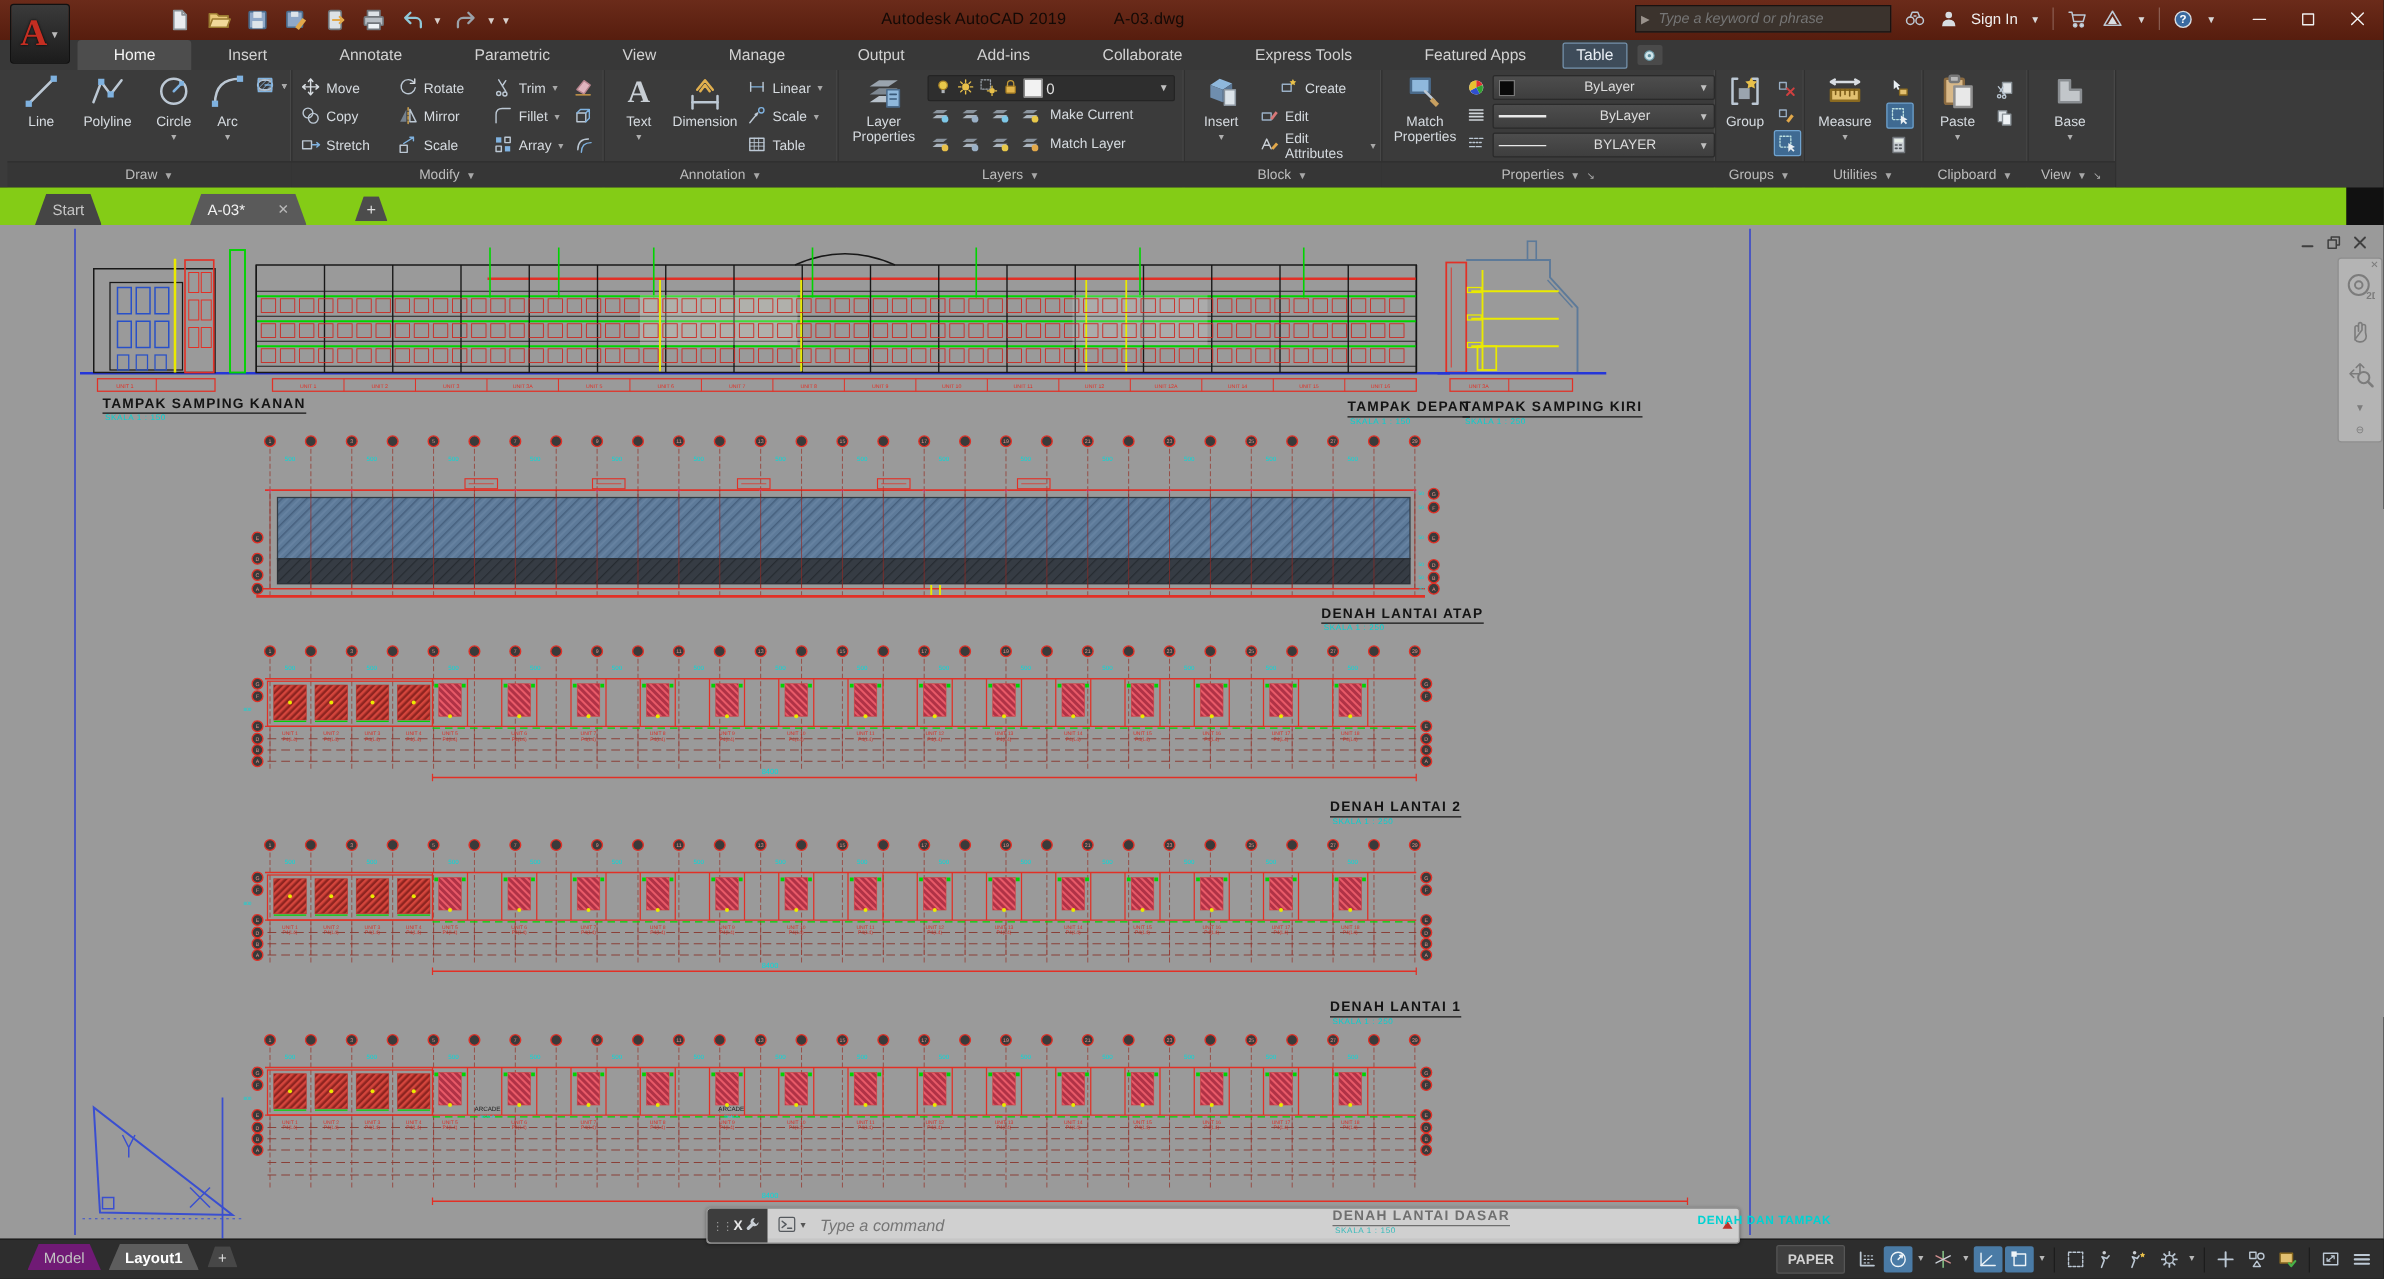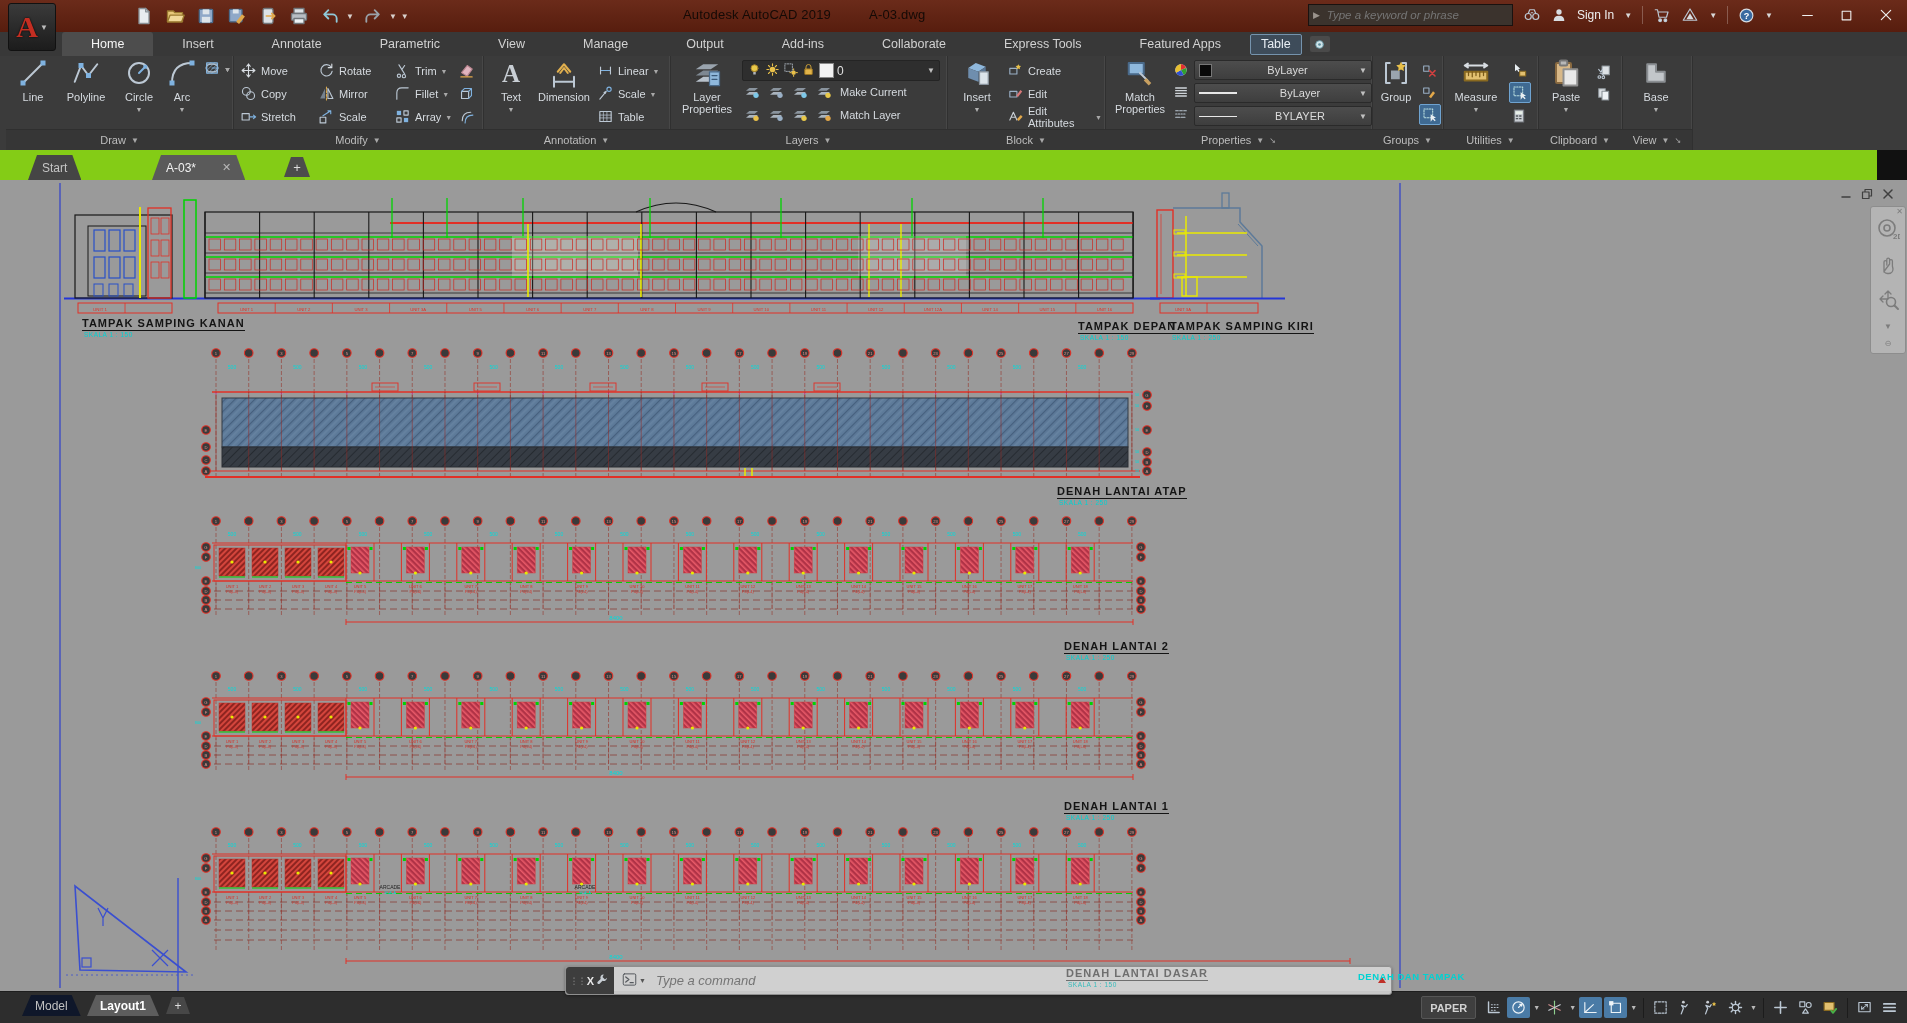--- a/index.html
+++ b/index.html
@@ -10,21 +10,21 @@
     background:linear-gradient(#6b2b1a,#571d0e);}
   #appbtn{position:absolute;left:8px;top:3px;width:46px;height:46px;z-index:30;
     background:linear-gradient(#3a3a3a,#1c1c1c);border:1px solid #111;border-radius:3px;
     display:flex;align-items:center;justify-content:center;cursor:pointer;}
   #appbtn .alogo{font-family:"Liberation Serif",serif;font-size:30px;font-weight:bold;
     color:#c42e22;text-shadow:0 0 2px #000;line-height:1;}
   #appbtn .dd{color:#bbb;font-size:8px;margin-left:2px;}
   #qat{position:absolute;left:132px;top:4px;display:flex;align-items:center;gap:7px;}
   .qatbtn{width:24px;height:24px;display:flex;align-items:center;justify-content:center;cursor:pointer;}
   .qatdd{color:#d8d0cc;font-size:8px;cursor:pointer;margin-left:-3px;}
-  #wintitle{position:absolute;left:683px;top:7px;color:#140a06;font-size:13px;letter-spacing:.2px;}
+  #wintitle{position:absolute;left:705px;top:7px;color:#140a06;font-size:13px;letter-spacing:.2px;}
   #wintitle b{font-weight:normal;margin-left:38px;}
   #tbright{position:absolute;right:8px;top:4px;display:flex;align-items:center;gap:10px;}
   #searchbox{display:flex;align-items:center;background:#3b332d;border:1px solid #191210;
     height:20px;width:195px;padding:0 4px;}
   #searchbox .pre{color:#9a938c;font-size:9px;margin-right:5px;}
   #searchbox input{background:transparent;border:none;outline:none;width:160px;
     font-style:italic;color:#a39a92;font-size:11.5px;font-family:"Liberation Sans",sans-serif;}
   .tbico{display:flex;align-items:center;justify-content:center;cursor:pointer;}
   #signin{color:#efefef;font-size:12px;cursor:pointer;}
   .tbdd{color:#d8d8d8;font-size:8px;cursor:pointer;}
@@ -107,21 +107,21 @@
   #cmdinput{flex:1;background:transparent;border:none;outline:none;margin-left:8px;
     font-style:italic;font-size:13px;color:#555;font-family:"Liberation Sans",sans-serif;}
   #ovnote{position:absolute;left:1358px;top:791px;z-index:6;color:#00d2d2;font-size:9.5px;
     font-weight:bold;letter-spacing:.5px;white-space:nowrap;}
   #ovtri{position:absolute;left:1378px;top:797px;z-index:6;width:0;height:0;
     border-left:4px solid transparent;border-right:4px solid transparent;border-bottom:6px solid #c03028;}
   
   #statusbar{position:absolute;left:0;top:991px;width:1907px;height:32px;background:#2d2d2d;
     border-top:1px solid #1e1e1e;}
   .ltab{position:absolute;top:3px;height:21px;display:flex;align-items:center;padding:0 13px;
-    color:#c2c2c2;font-size:12px;cursor:pointer;background:#0f172a;
+    color:#c2c2c2;font-size:12px;cursor:pointer;background:#701a75;
     clip-path:polygon(9px 0,calc(100% - 9px) 0,100% 100%,0 100%);}
   .ltab.active{background:#5d5d5d;color:#fff;font-weight:bold;}
   #ltplus{position:absolute;top:5px;width:24px;height:17px;background:#474747;color:#ddd;
     display:flex;align-items:center;justify-content:center;font-size:12px;cursor:pointer;
     clip-path:polygon(6px 0,calc(100% - 6px) 0,100% 100%,0 100%);}
   #stright{position:absolute;right:6px;top:4px;display:flex;align-items:center;gap:2px;}
   #paperbtn{height:21px;padding:0 8px;background:#3f3f3f;border:1px solid #565656;border-radius:2px;
     color:#d2d2d2;font-size:11px;font-weight:bold;display:flex;align-items:center;cursor:pointer;margin-right:4px;}
   .stico{width:23px;height:21px;display:flex;align-items:center;justify-content:center;
     border-radius:2px;cursor:pointer;}
@@ -589,21 +589,21 @@
         <div class="rbig" style="left: 6px; width: 48px;">
           <span><svg width="30" height="30" viewBox="0 0 24 24" fill="none" stroke="#bcc8d4" stroke-width="1.6" stroke-linecap="round" stroke-linejoin="round">
               <path d="M5,8 L11,4 L19,7 L13,11 Z" fill="#8fb8dc" stroke="none"></path>
               <path d="M5,8 L5,16 L13,19 L13,11 Z" fill="#6f8eae" stroke="none"></path>
               <path d="M13,11 L19,7 L19,15 L13,19 Z" fill="#5a7694" stroke="none"></path>
               <path d="M14,11 L21,11 L21,21 L14,21 Z" fill="#dce4ea" stroke="#8a949e" stroke-width="1"></path>
             </svg></span>
           <span class="lbl">Insert</span>
           <span class="dd">▼</span>
         </div>
-        <div class="rsm" style="left: 60px; top: 6px; width: 95px;">
+        <div class="rsm" style="left: 76px; top: 6px; width: 95px;">
           <span><svg width="17" height="17" viewBox="0 0 24 24" fill="none" stroke="#bcc8d4" stroke-width="1.6" stroke-linecap="round" stroke-linejoin="round">
               <rect x="4" y="9" width="10" height="8" stroke="#9ab0c6"></rect>
               <path d="M16,3 l1.2,2.4 2.6,0.4 -1.9,1.9 0.45,2.6 -2.35,-1.2 -2.35,1.2 0.45,-2.6 -1.9,-1.9 2.6,-0.4 Z" fill="#e8c04a" stroke="none"></path>
             </svg></span>
           <span>Create</span>
         </div>
         <div class="rsm" style="left: 60px; top: 29px; width: 95px;">
           <span><svg width="17" height="17" viewBox="0 0 24 24" fill="none" stroke="#bcc8d4" stroke-width="1.6" stroke-linecap="round" stroke-linejoin="round">
               <rect x="4" y="9" width="10" height="8" stroke="#9ab0c6"></rect>
               <path d="M13,15 L19,7 L21.5,9 L15.5,17 Z" fill="#d87878" stroke="none"></path>

